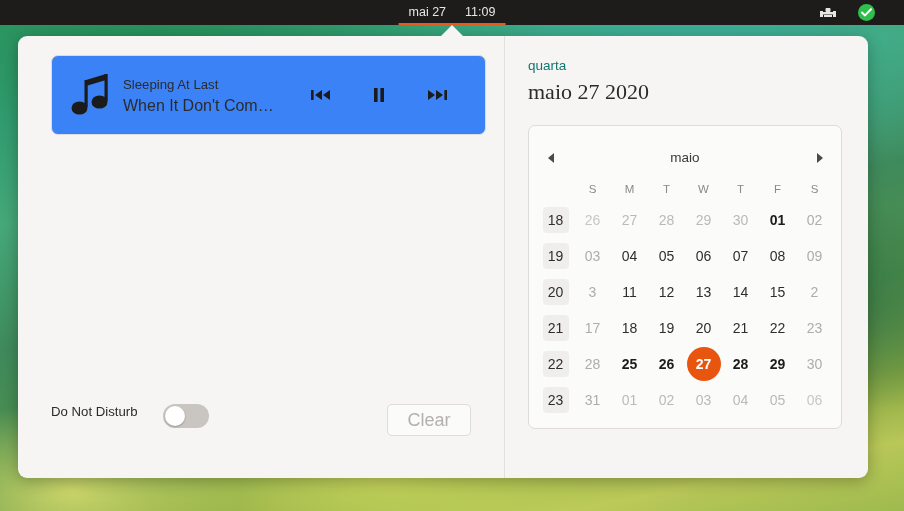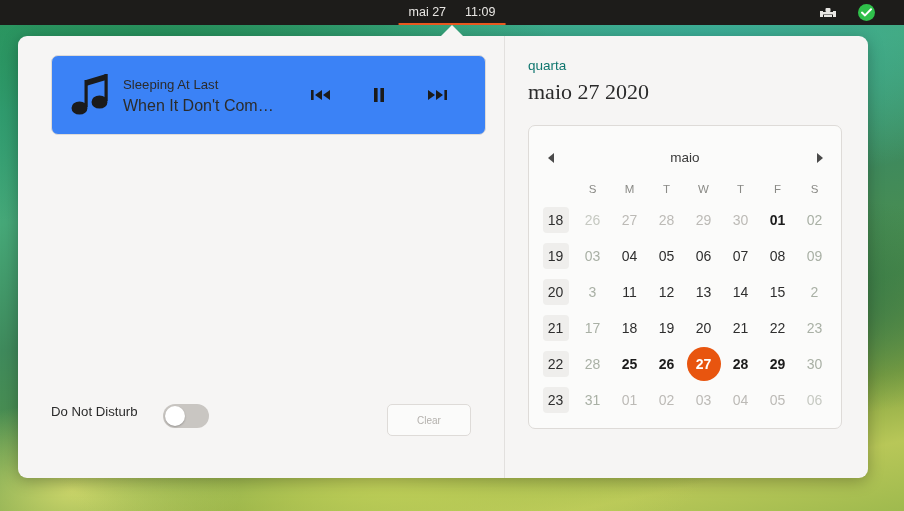--- a/index.html
+++ b/index.html
@@ -77,21 +77,21 @@
   #left-bottom { height:74px; display:flex; align-items:flex-start; }
   #dnd-label { font-size:13.2px; color:#2b2b2b; }
   #dnd-toggle { margin-left:26px; width:46px; height:24px; border-radius:12px;
                 background:#c9c6c2; position:relative; }
   #dnd-knob { position:absolute; left:2px; top:2px; width:20px; height:20px;
               border-radius:50%; background:#fff;
               box-shadow:0 1px 2px rgba(0,0,0,.25); }
   #clear-button { margin-left:auto; margin-right:15px; width:84px; height:32px;
                   border:1px solid #dedbd8; border-radius:5px;
                   background:#fbfbfa; display:flex; align-items:center;
-                  justify-content:center; font-size:10px; color:#b4b1ad; }
+                  justify-content:center; font-size:18px; color:#b4b1ad; }
 
   
   #right-pane { flex:1; padding:20px 26px 0 23px; }
   #weekday-name { font-size:13.5px; color:#0f766e; line-height:19px; }
   #date-line { font-size:22px; color:#2b2b2b; line-height:31px; margin-top:1px;font-family:Liberation Serif, serif; }
 
   #calendar {
     margin-top:18px; background:#fbfbfa; border:1px solid #dedbd8;
     border-radius:7px; padding:14px 8px 10px 8px;
   }

